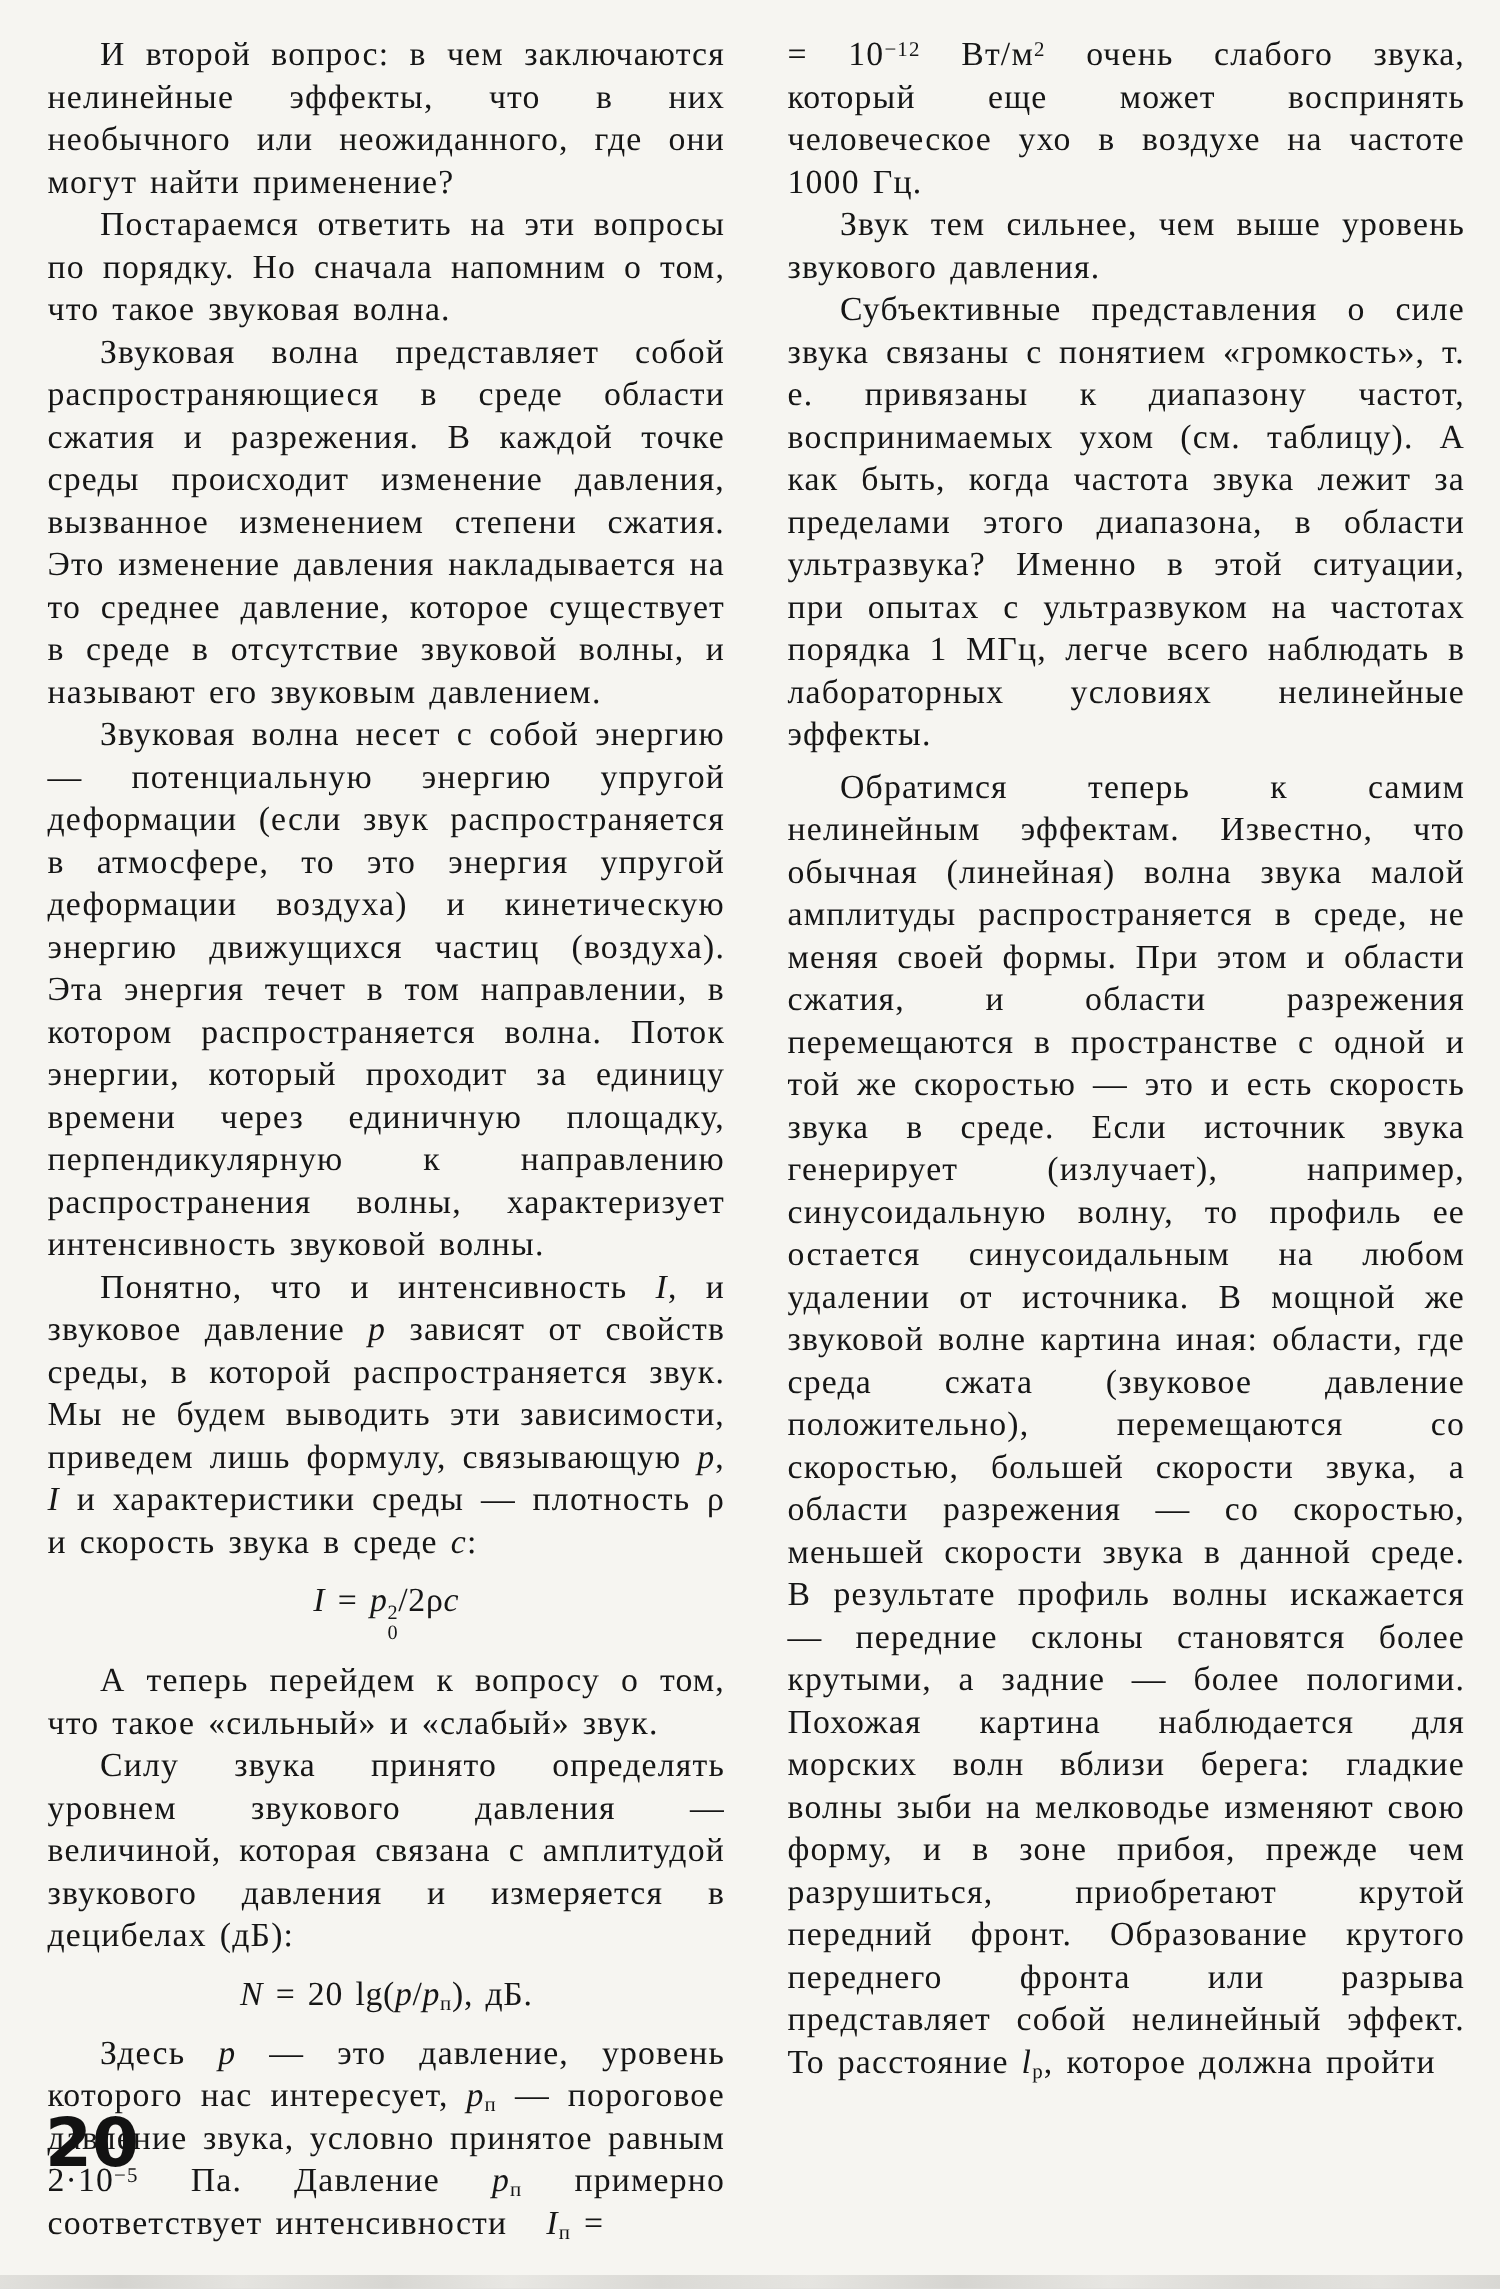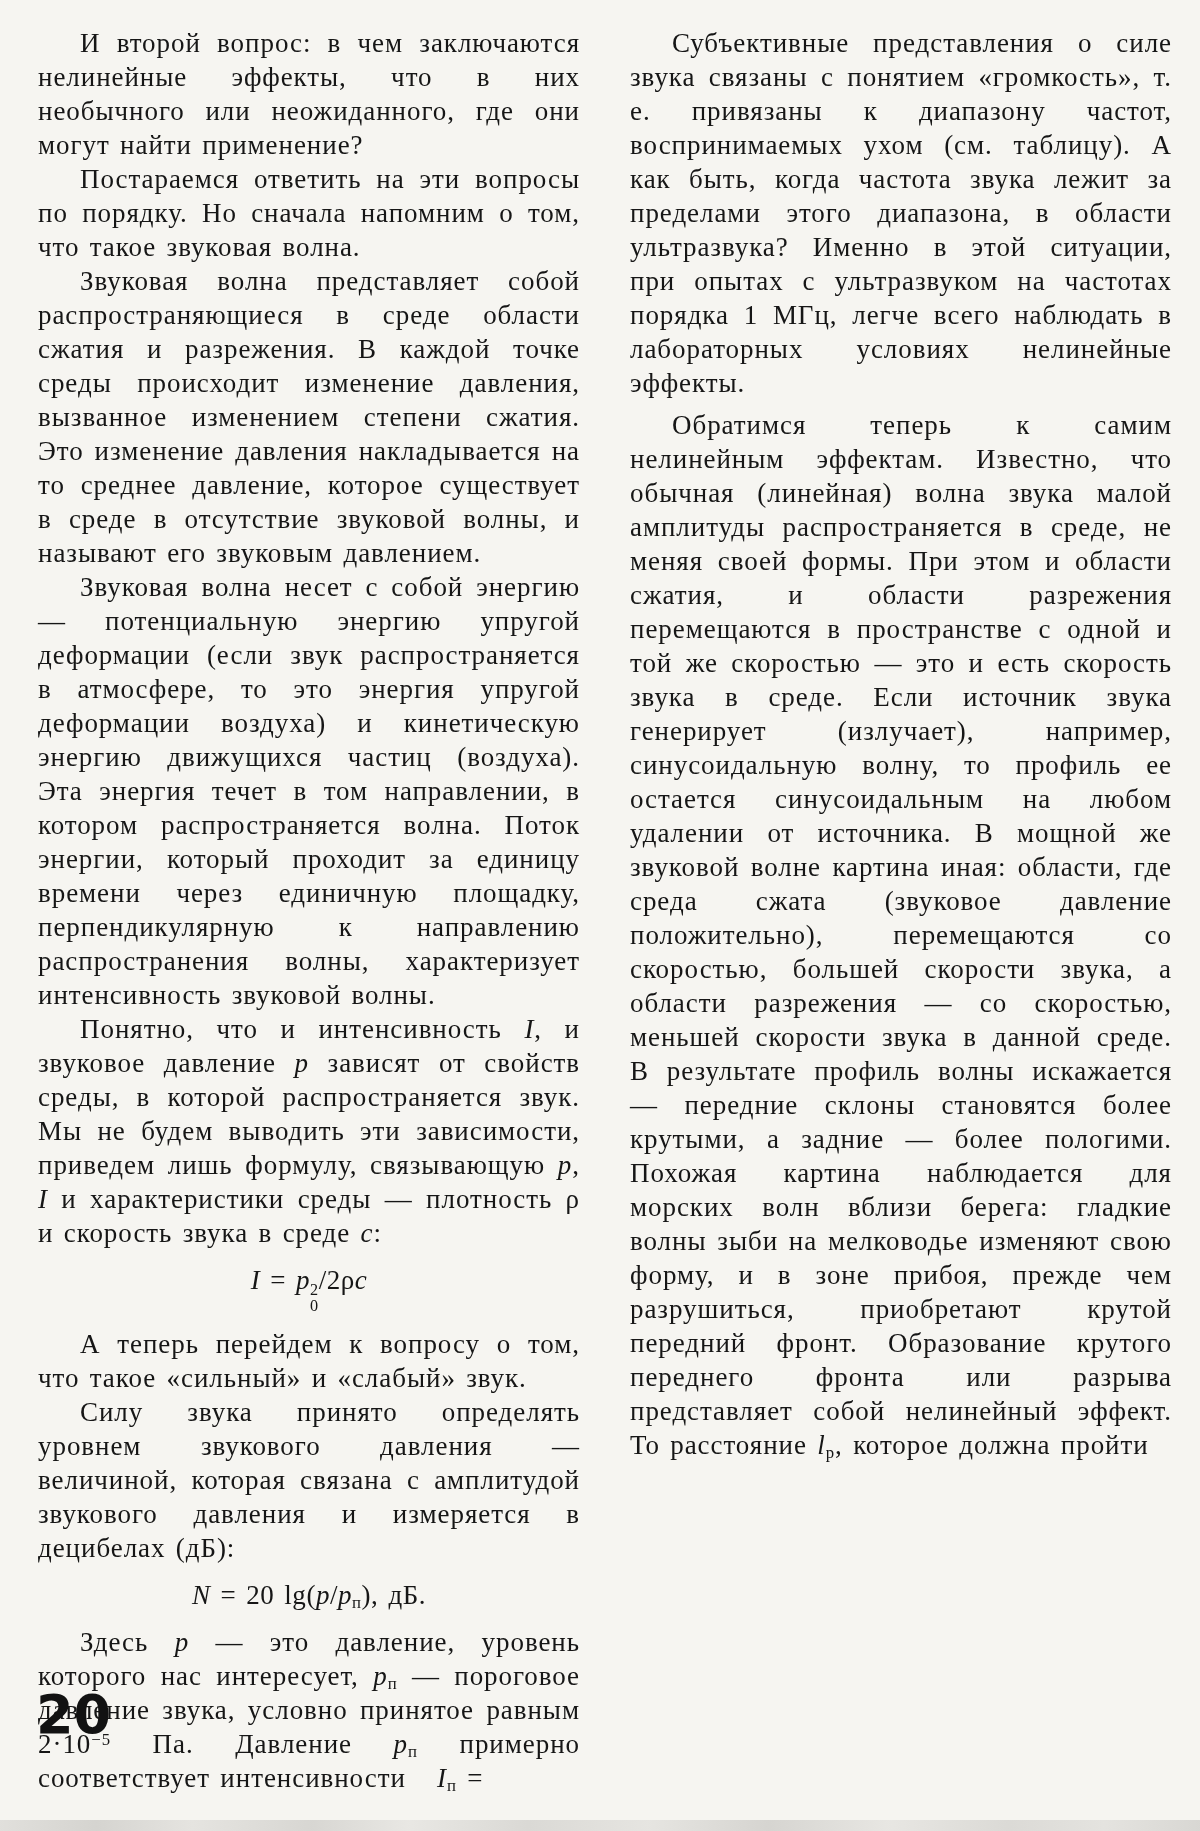--- a/index.html
+++ b/index.html
@@ -85,19 +85,21 @@
         <p class="formula"><i>I</i> = <i>p</i><span class="ss">
             <span>2</span>
             <span>0</span>
           </span>/2ρ<i>c</i></p>
         <p class="indent">А теперь перейдем к вопросу о том, что такое «сильный» и «слабый» звук.</p>
         <p class="indent">Силу звука принято определять уровнем звукового давления — величиной, которая связана с амплитудой звукового давления и измеряется в децибелах (дБ):</p>
         <p class="formula"><i>N</i> = 20 lg(<i>p</i>/<i>p</i><sub>п</sub>), дБ.</p>
         <p class="indent">Здесь <i>p</i> — это давление, уровень которого нас интересует, <i>p</i><sub>п</sub> — пороговое давление звука, условно принятое равным 2·10<sup>−5</sup> Па. Давление <i>p</i><sub>п</sub> примерно соответствует интенсивности&nbsp;&nbsp;&nbsp;<i>I</i><sub>п</sub> =</p>
       </div>
     <div class="col" id="col-right">
+        <p class="flush">= 10<sup>−12</sup> Вт/м<sup>2</sup> очень слабого звука, который еще может воспринять человеческое ухо в воздухе на частоте 1000 Гц.</p>
+        <p class="indent">Звук тем сильнее, чем выше уровень звукового давления.</p>
         <p class="indent">Субъективные представления о силе звука связаны с понятием «громкость», т. е. привязаны к диапазону частот, воспринимаемых ухом (см. таблицу). А как быть, когда частота звука лежит за пределами этого диапазона, в области ультразвука? Именно в этой ситуации, при опытах с ультразвуком на частотах порядка 1 МГц, легче всего наблюдать в лабораторных условиях нелинейные эффекты.</p>
         <p class="indent spaced">Обратимся теперь к самим нелинейным эффектам. Известно, что обычная (линейная) волна звука малой амплитуды распространяется в среде, не меняя своей формы. При этом и области сжатия, и области разрежения перемещаются в пространстве с одной и той же скоростью — это и есть скорость звука в среде. Если источник звука генерирует (излучает), например, синусоидальную волну, то профиль ее остается синусоидальным на любом удалении от источника. В мощной же звуковой волне картина иная: области, где среда сжата (звуковое давление положительно), перемещаются со скоростью, большей скорости звука, а области разрежения — со скоростью, меньшей скорости звука в данной среде. В результате профиль волны искажается — передние склоны становятся более крутыми, а задние — более пологими. Похожая картина наблюдается для морских волн вблизи берега: гладкие волны зыби на мелководье изменяют свою форму, и в зоне прибоя, прежде чем разрушиться, приобретают крутой передний фронт. Образование крутого переднего фронта или разрыва представляет собой нелинейный эффект. То расстояние <i>l</i><sub>р</sub>, которое должна пройти</p>
       </div>
   </div>
   <div class="page-number">20</div>
   <div class="bottom-edge"></div>
 </div>
 
 </body></html>

